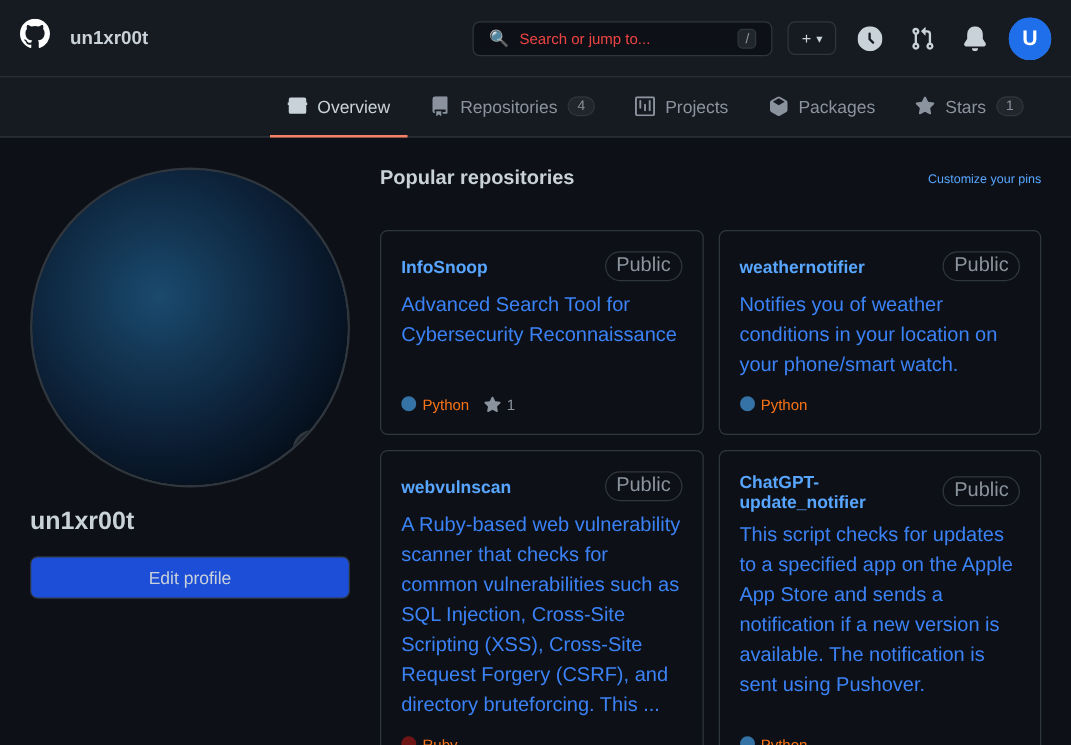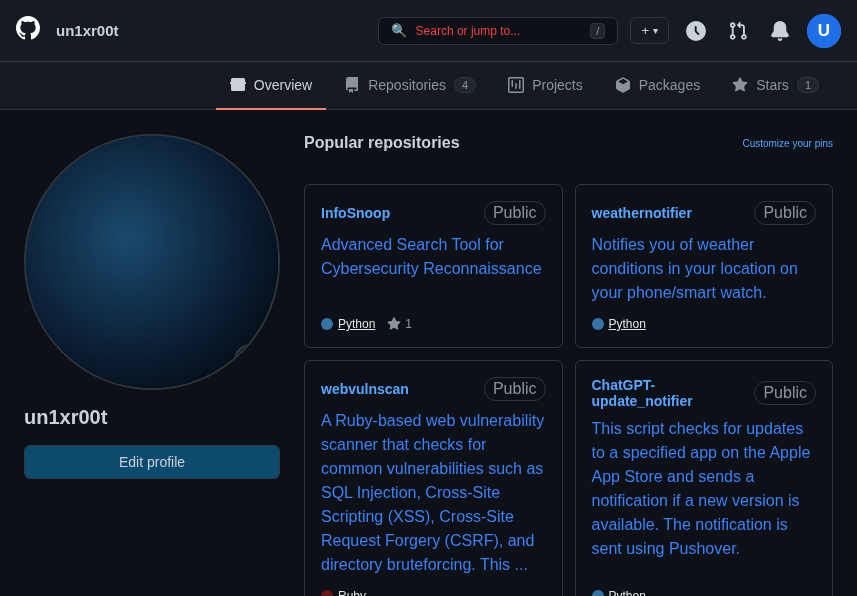--- a/index.html
+++ b/index.html
@@ -178,21 +178,21 @@
     }
     .profile-name {
       font-size: 20px;
       font-weight: 600;
       color: #c9d1d9;
       margin-bottom: 16px;
     }
     .edit-profile-btn {
       width: 100%;
       padding: 8px 16px;
-      background: #0c4a6e;
+      background: #1d4ed8;
       border: 1px solid #30363d;
       border-radius: 6px;
       color: #c9d1d9;
       font-size: 14px;
       cursor: pointer;
       font-weight: 500;
     }
 
     
     .right-content {
@@ -258,25 +258,24 @@
       flex: 1;
     }
     .repo-footer {
       display: flex;
       align-items: center;
       gap: 12px;
       margin-top: 4px;
     }
     .repo-lang {
       display: flex;
-      align-items: center;
+      align-items: flex-start;
       gap: 5px;
       font-size: 12px;
-      color: #e5e5e5;
-      text-decoration: underline;
+      color: #f97316;
     }
     .lang-dot {
       width: 12px;
       height: 12px;
       border-radius: 50%;
       display: inline-block;
     }
     .lang-python { background: #3572A5; }
     .lang-ruby { background: #701516; }
     .repo-stars {

